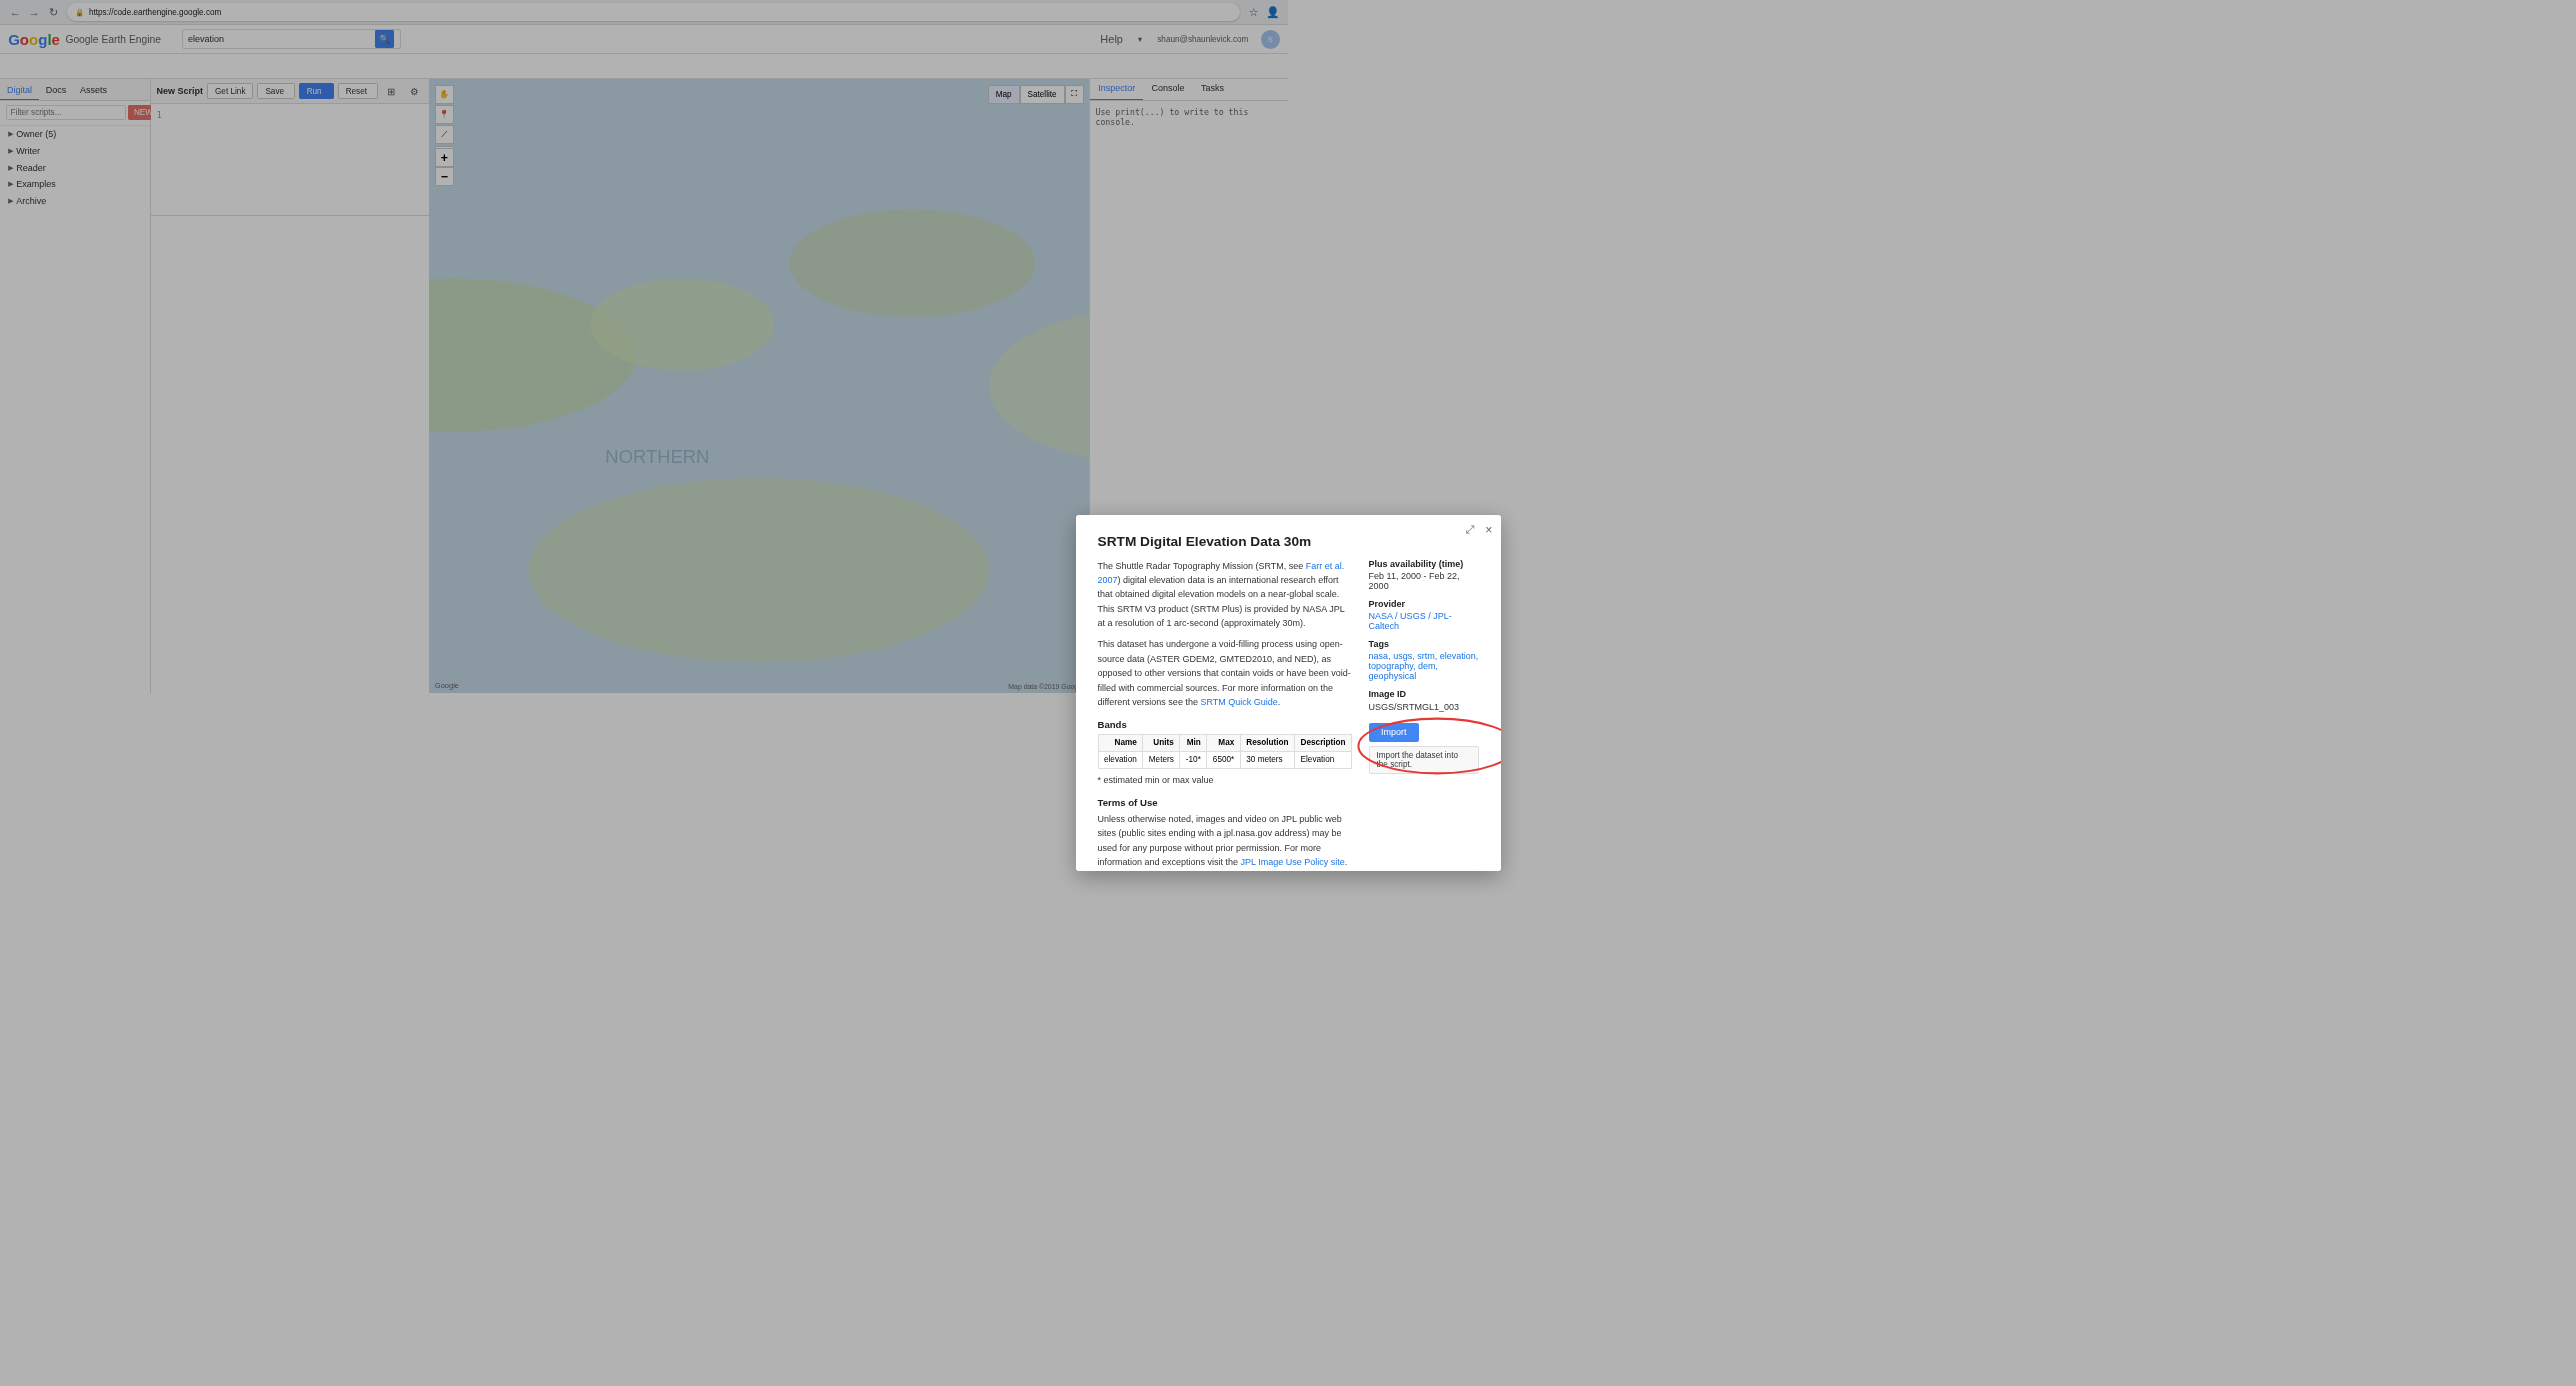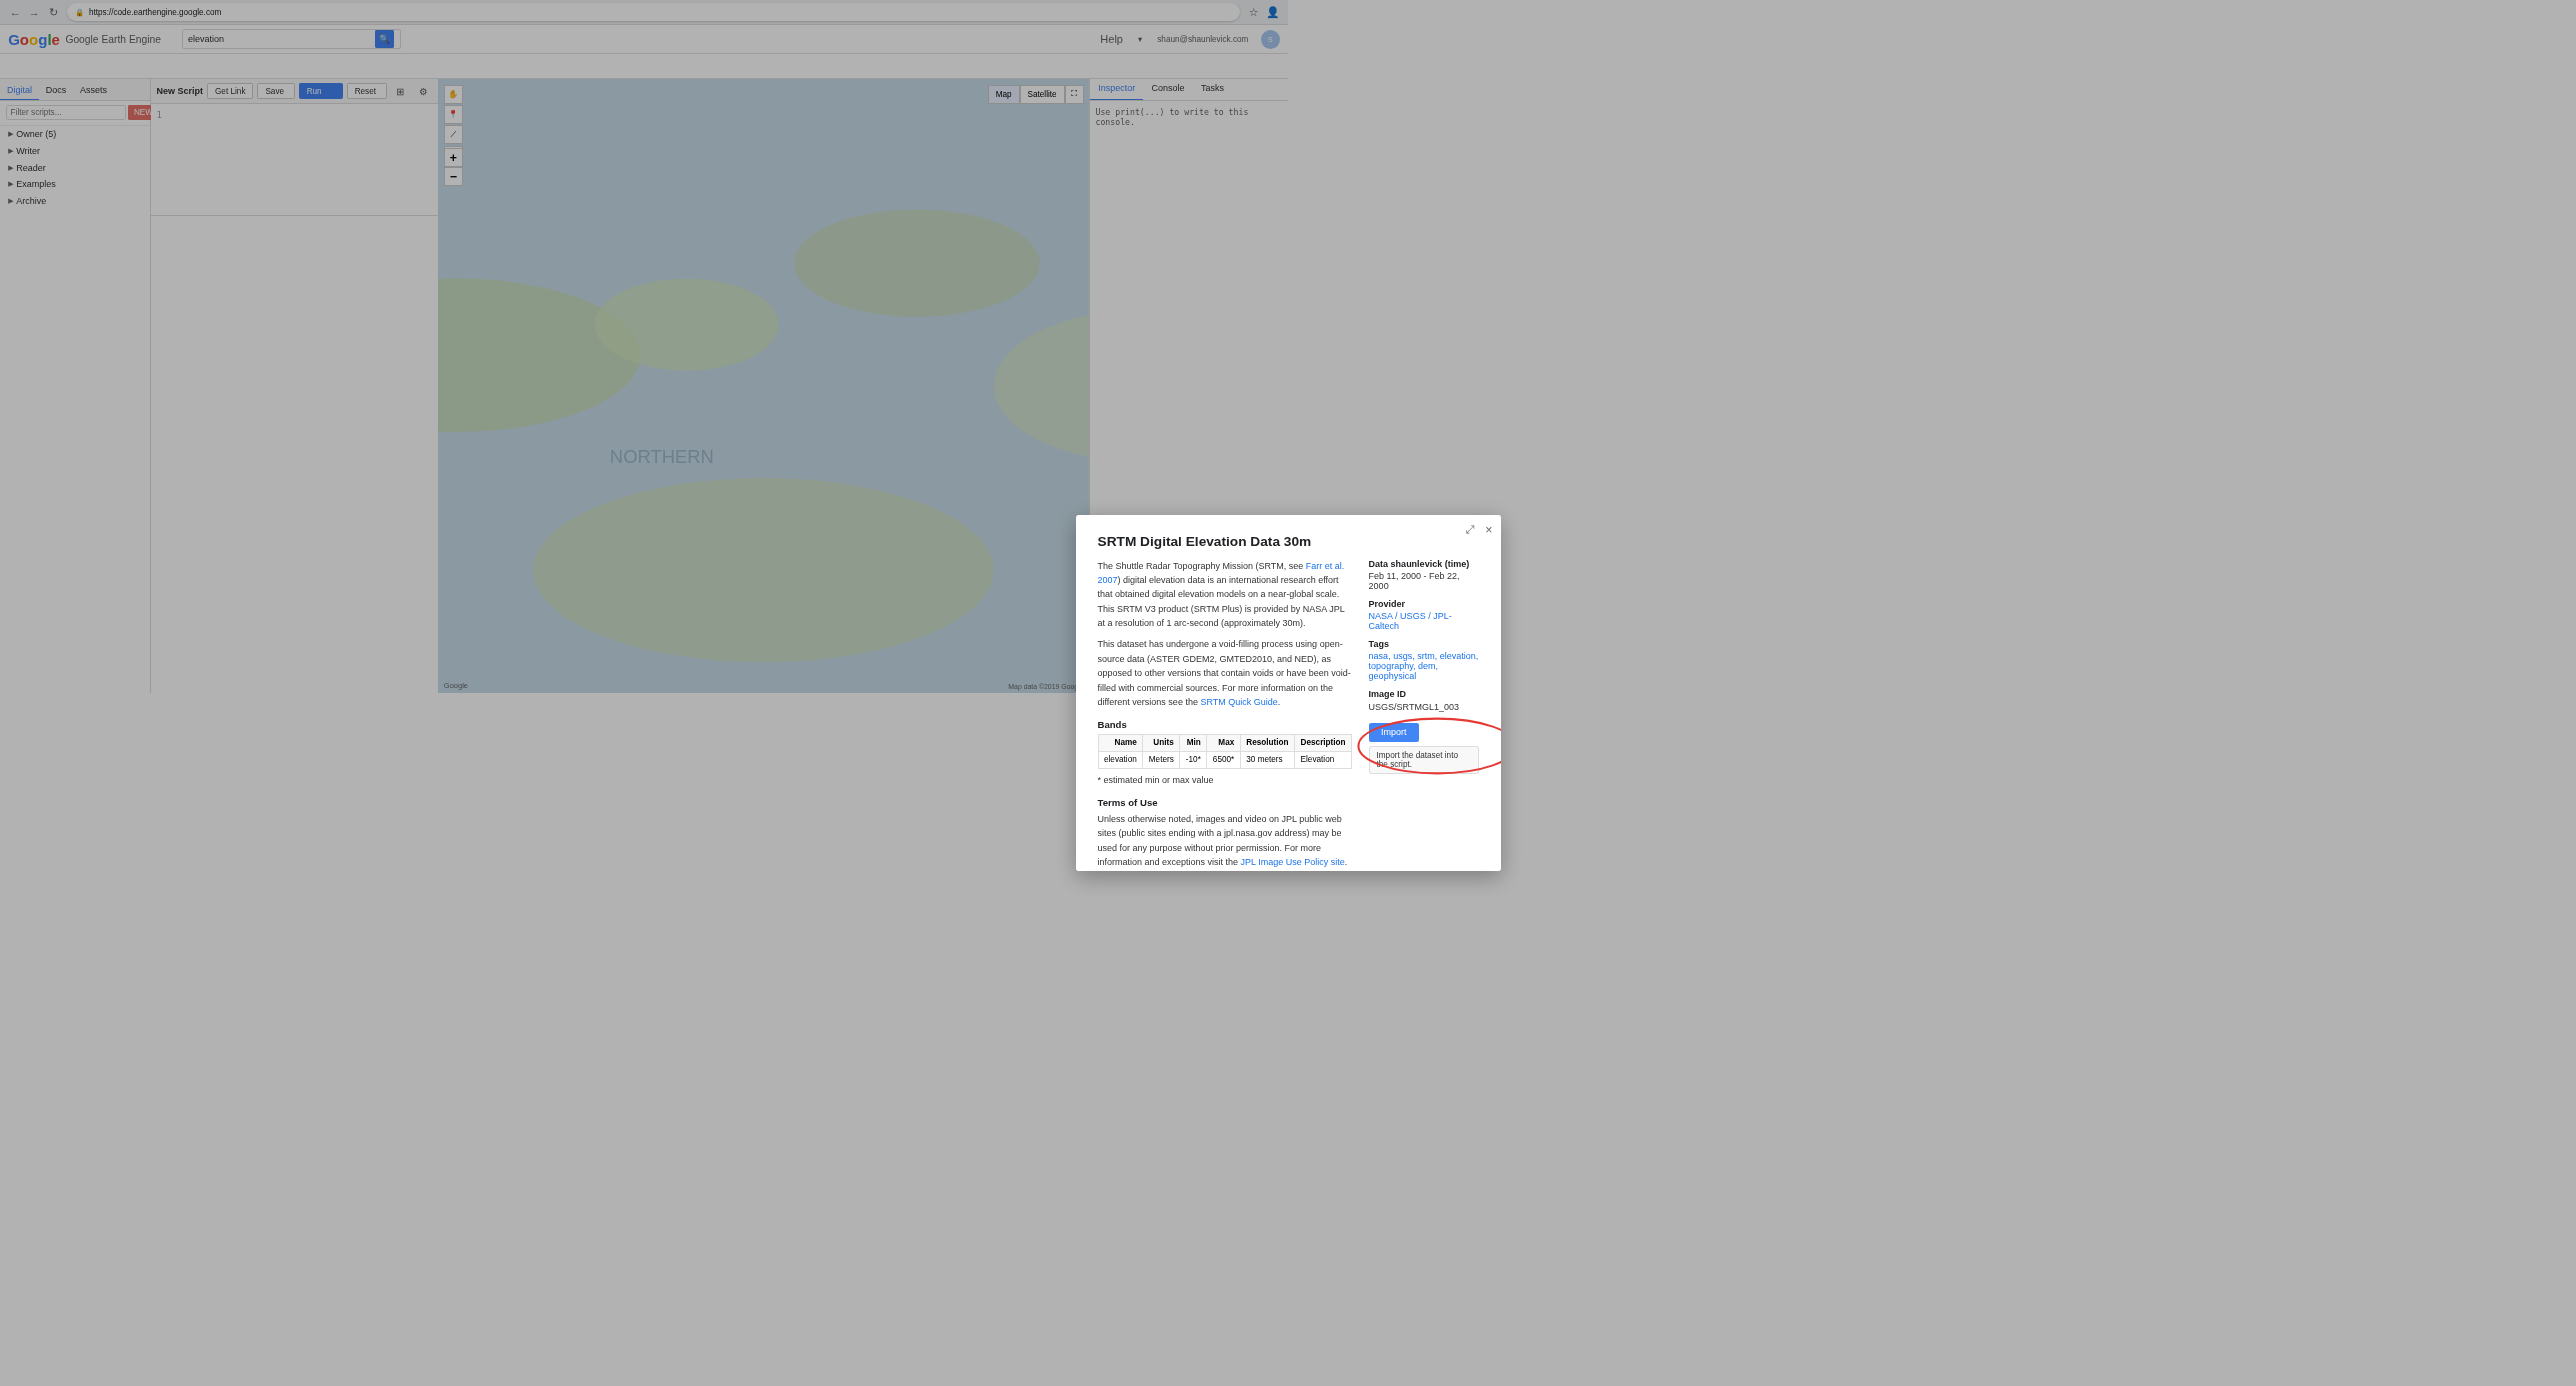--- a/index.html
+++ b/index.html
@@ -384,21 +384,21 @@
     </div>
 
     <div class="editor-and-map">
 
       <div class="editor-section">
 
         <div class="editor-toolbar">
           <span class="script-title">New Script</span>
           <button class="toolbar-btn">Get Link</button>
           <button class="toolbar-btn" style="padding-right:9.6px;position:relative;">Save</button>
-          <button class="toolbar-btn primary" style="background:#4285f4;color:#fff;padding-right:20px;position:relative;">Run</button>
+          <button class="toolbar-btn primary" style="background:#4285f4;color:#fff;padding-right:11px;position:relative;">Run</button>
           <button class="toolbar-btn" style="padding-right:9.6px;position:relative;">Reset</button>
           <button class="toolbar-icon-btn">⊞</button>
           <button class="toolbar-icon-btn">⚙</button>
         </div>
 
         <div class="editor-content">
           <span class="line-number">1</span>
         </div>
       </div>
 
@@ -502,21 +502,21 @@
 
         <h3>Terms of Use</h3>
         <p>
           <span>Unless otherwise noted, images and video on JPL public web sites (public sites ending with a jpl.nasa.gov address) may be used for any purpose without prior permission. For more information and exceptions visit the </span><a href="#">JPL Image Use Policy site</a><span>.</span>
         </p>
 
       </div>
 
       <div class="modal-right">
         <div class="data-section">
-          <div class="data-label">Data shaunlevick (time)</div>
+          <div class="data-label">Plus availability (time)</div>
           <div class="data-value">Feb 11, 2000 - Feb 22, 2000</div>
         </div>
 
         <div class="data-section">
           <div class="data-label">Provider</div>
           <div class="data-value"><a href="#">NASA / USGS / JPL-Caltech</a></div>
         </div>
 
         <div class="data-section">
           <div class="data-label">Tags</div>

